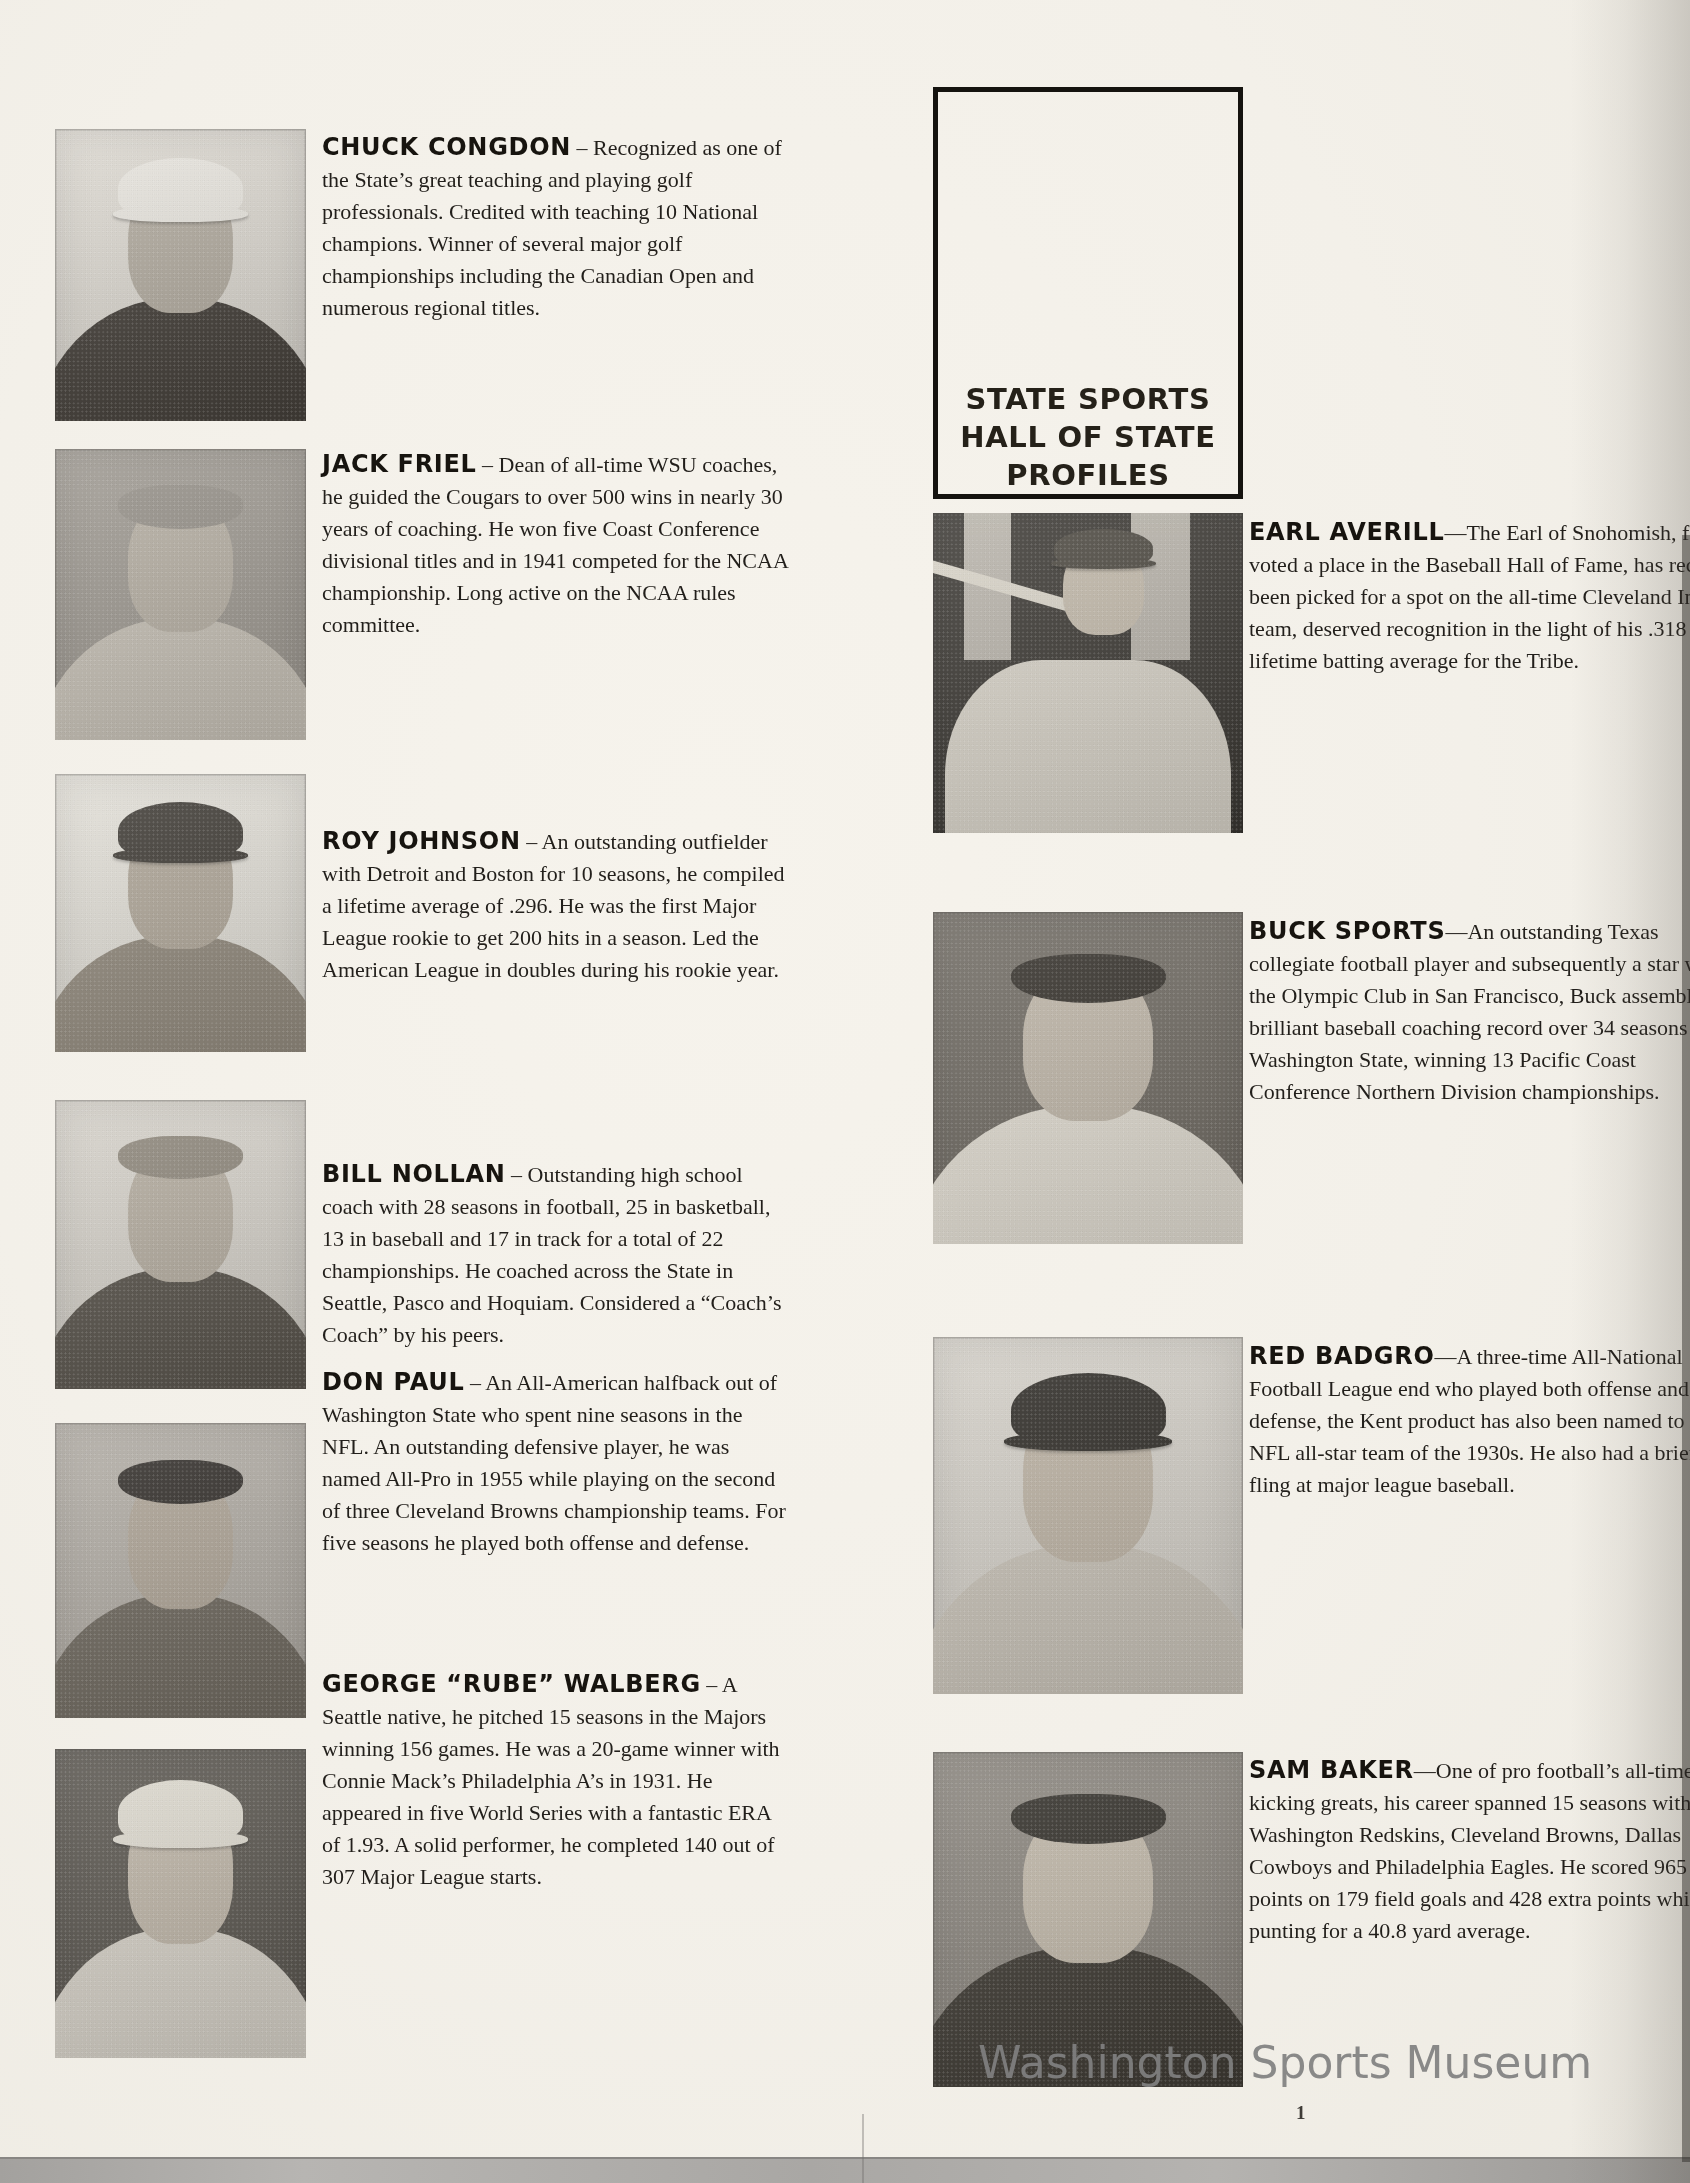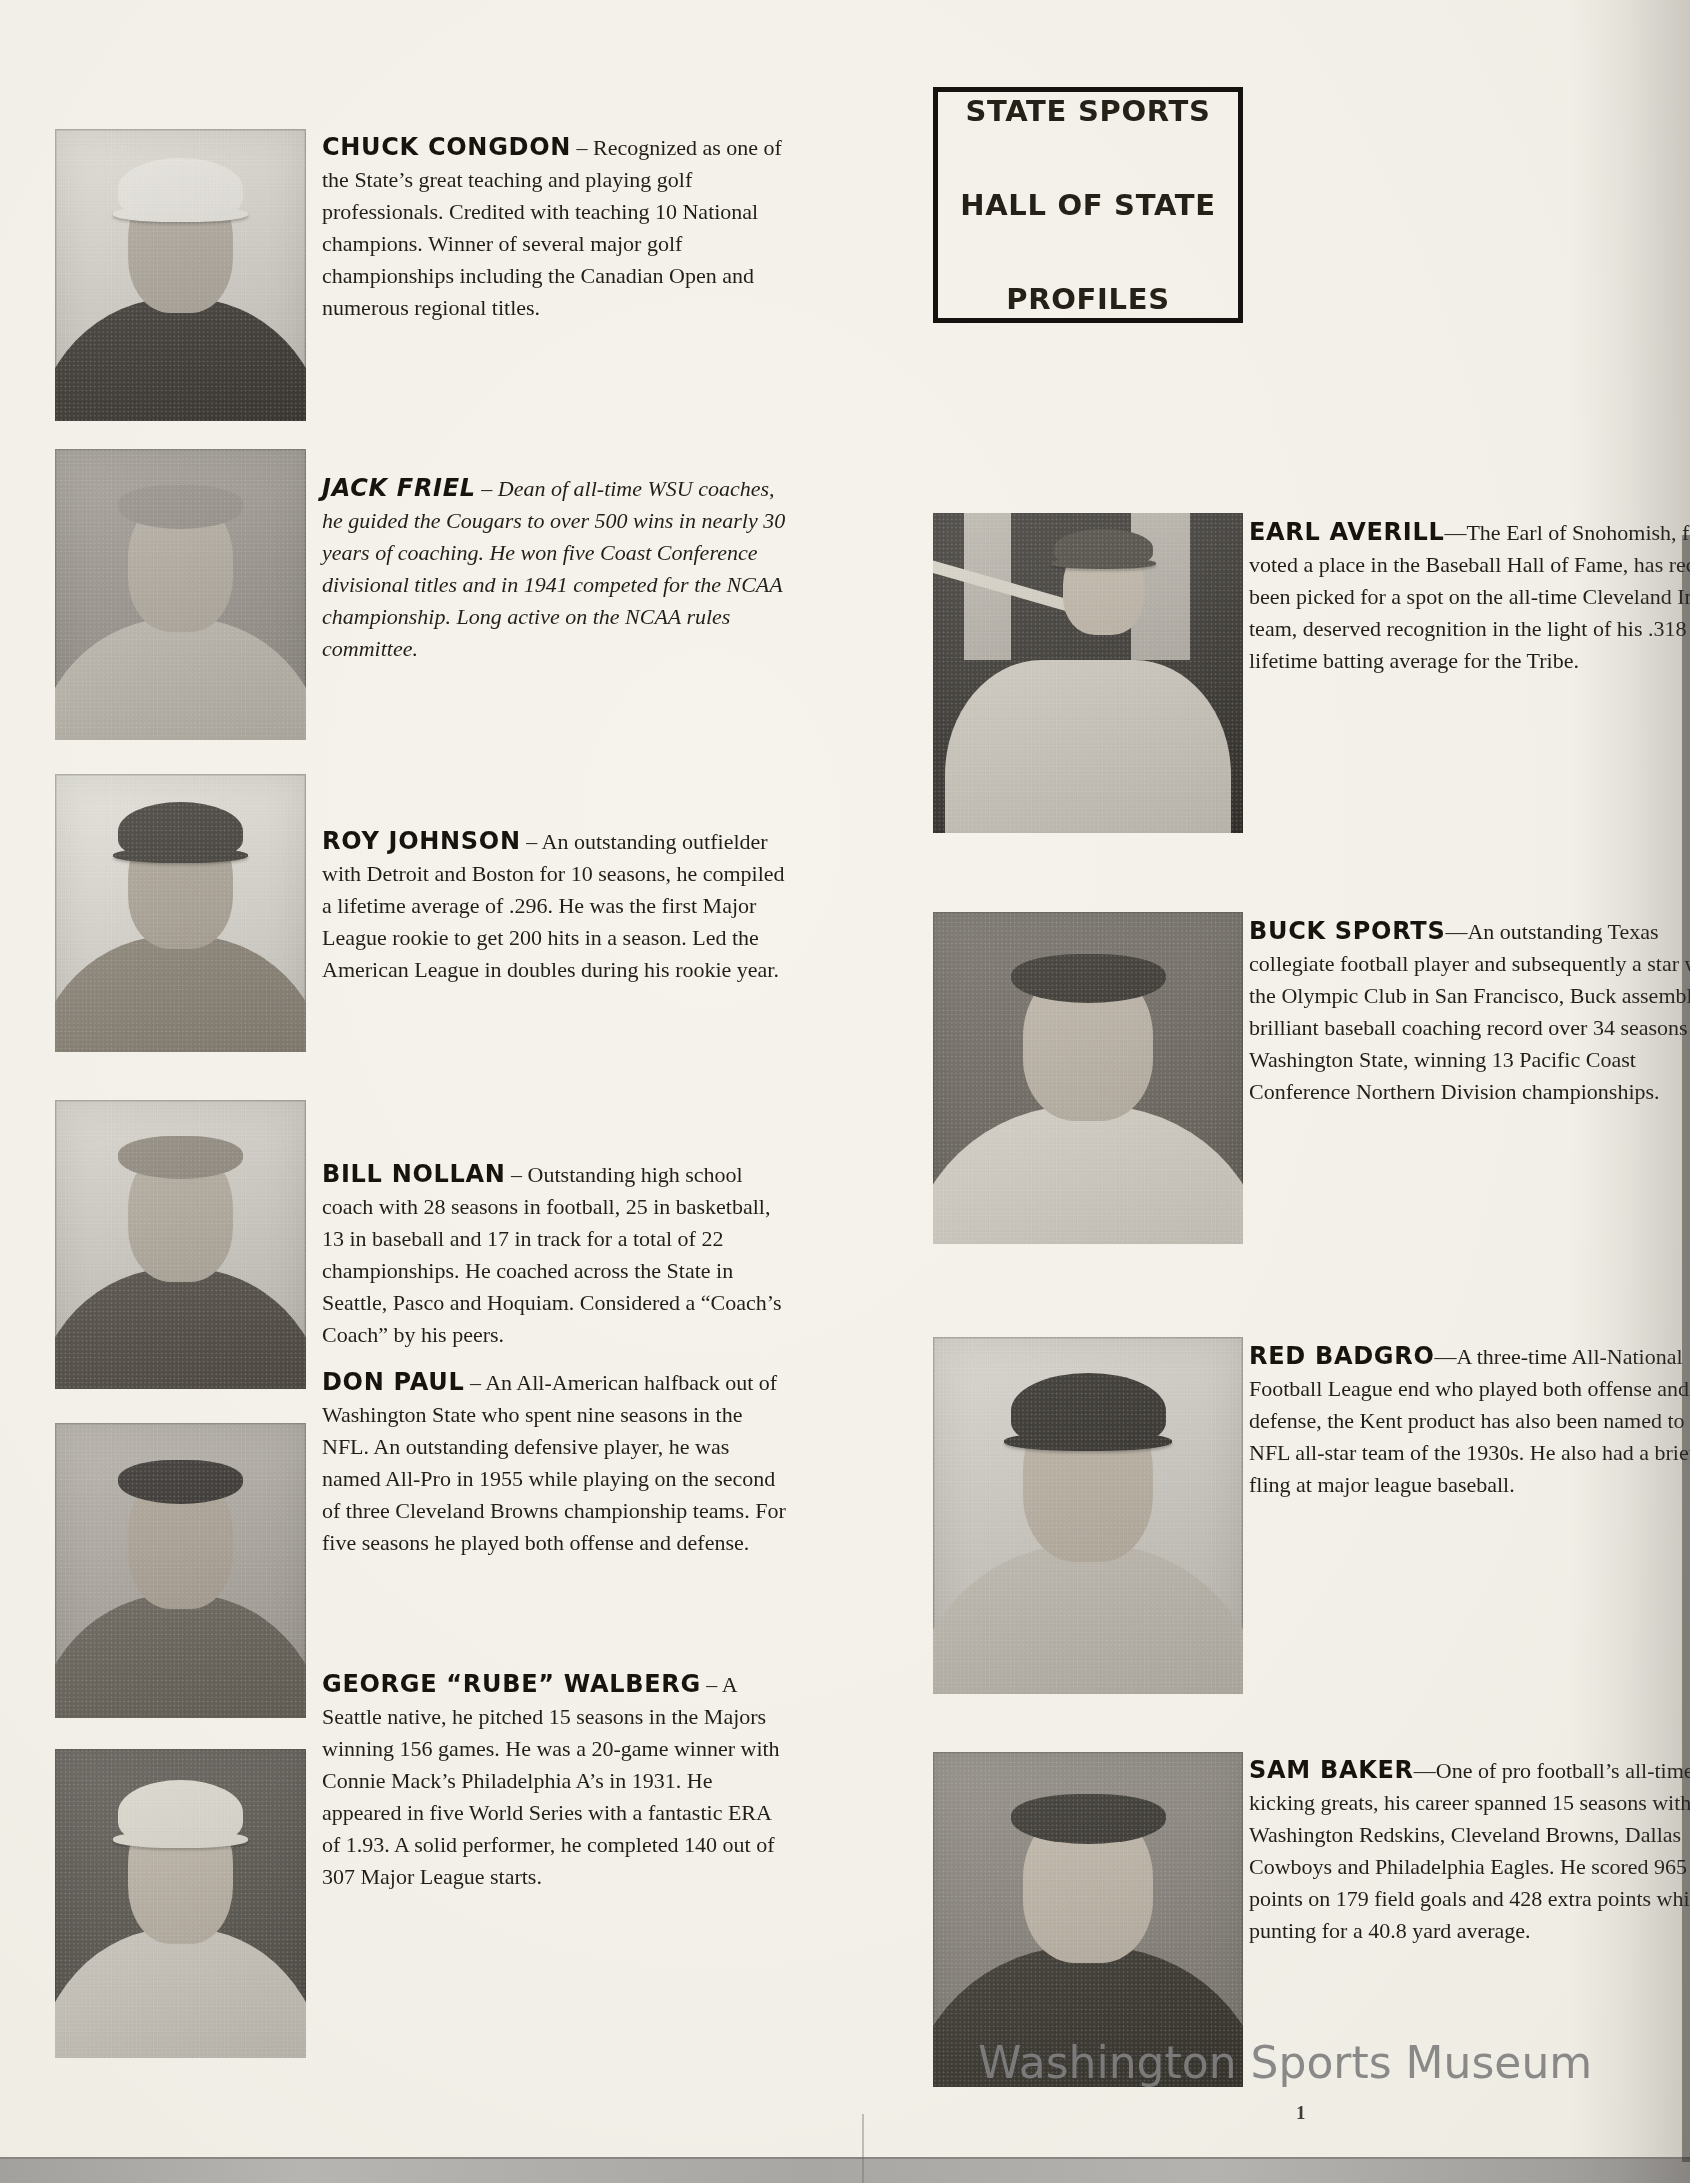--- a/index.html
+++ b/index.html
@@ -47,27 +47,27 @@
   #ph-r1{--bg:#716c64;--skin:#c1b8aa;--shirt:#e3ded3;--capc:#36322c;top:912px;height:332px;}
   #ph-r2{--bg:#d4d0c8;--skin:#beb4a5;--shirt:#cac4b9;--capc:#2f2c27;top:1337px;height:357px;}
   #ph-r3{--bg:#8b867e;--skin:#c2b9aa;--shirt:#3f3b34;--capc:#33302a;top:1752px;height:335px;}
 
   
   .bio{position:absolute;left:322px;width:470px;margin:0;
        font:22px/32px "Liberation Serif",serif;color:#221f1b;text-align:left;}
   .bio.r{left:1249px;width:493px;}
   .pname{font-family:"DejaVu Sans",sans-serif;font-weight:bold;font-size:24px;line-height:32px;
          letter-spacing:0.7px;color:#17140f;text-align:center;}
-  #tx-l0{top:131px;} #tx-l1{top:472px;font-style:italic;} #tx-l2{top:777px;margin-top:48px;}
+  #tx-l0{top:131px;} #tx-l1{top:448px;} #tx-l2{top:777px;margin-top:48px;}
   #tx-l3{top:1158px;} #tx-l4{top:1366px;} #tx-l5{top:1668px;}
   #tx-r0{top:516px;} #tx-r1{top:915px;} #tx-r2{top:1340px;} #tx-r3{top:1754px;}
 
   
-  #hof-box{position:absolute;left:933px;top:87px;width:310px;height:236px;box-sizing:border-box;
-           border:5px solid #15130f;display:flex;flex-direction:column;justify-content:space-between;
+  #hof-box{position:absolute;left:933px;top:87px;width:310px;height:412px;box-sizing:border-box;
+           border:5px solid #15130f;display:flex;flex-direction:column;justify-content:flex-end;
            align-items:center;background:transparent;}
   .hof-line{font-family:"DejaVu Sans",sans-serif;font-weight:bold;font-size:29px;line-height:38px;
             letter-spacing:0.7px;color:#252119;}
 
   
   #watermark{position:absolute;left:978px;top:2037px;z-index:8;
              font-family:"DejaVu Sans",sans-serif;font-size:44px;letter-spacing:0;
              color:rgba(128,128,128,.92);white-space:nowrap;}
   #pagenum{position:absolute;left:1296px;top:2102px;z-index:8;
            font:bold 19px/21px "Liberation Serif",serif;color:#3f3c37;}

